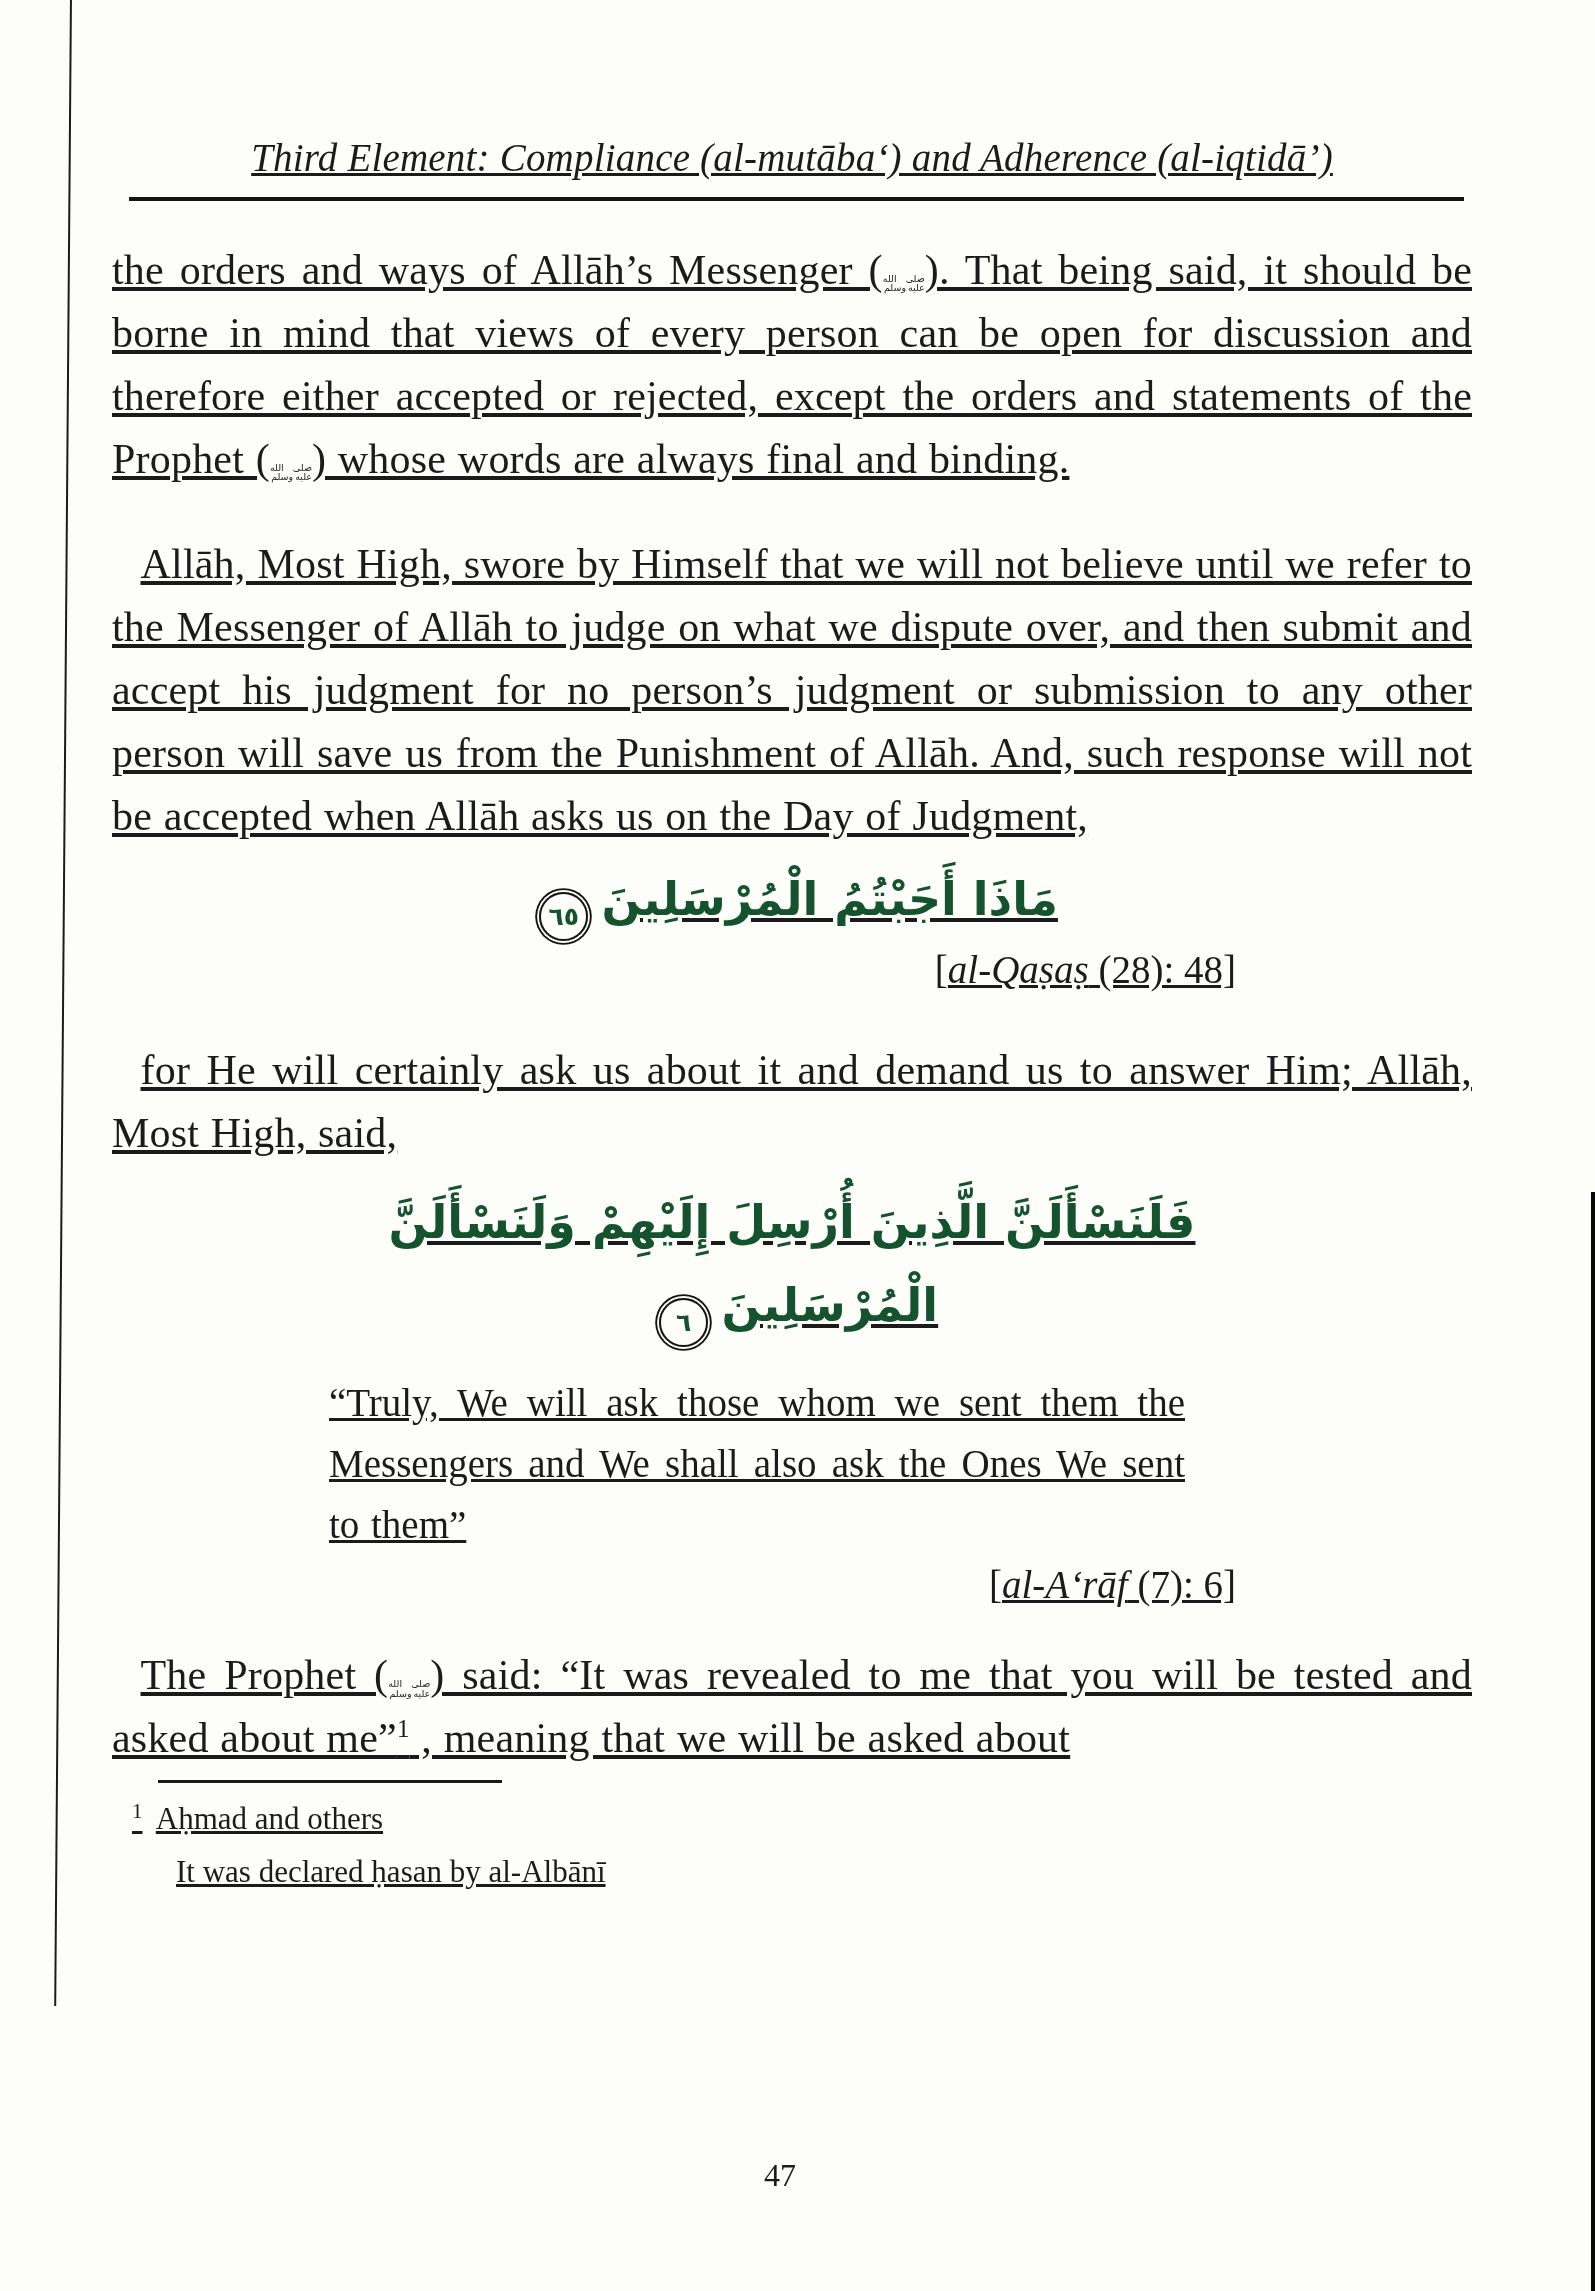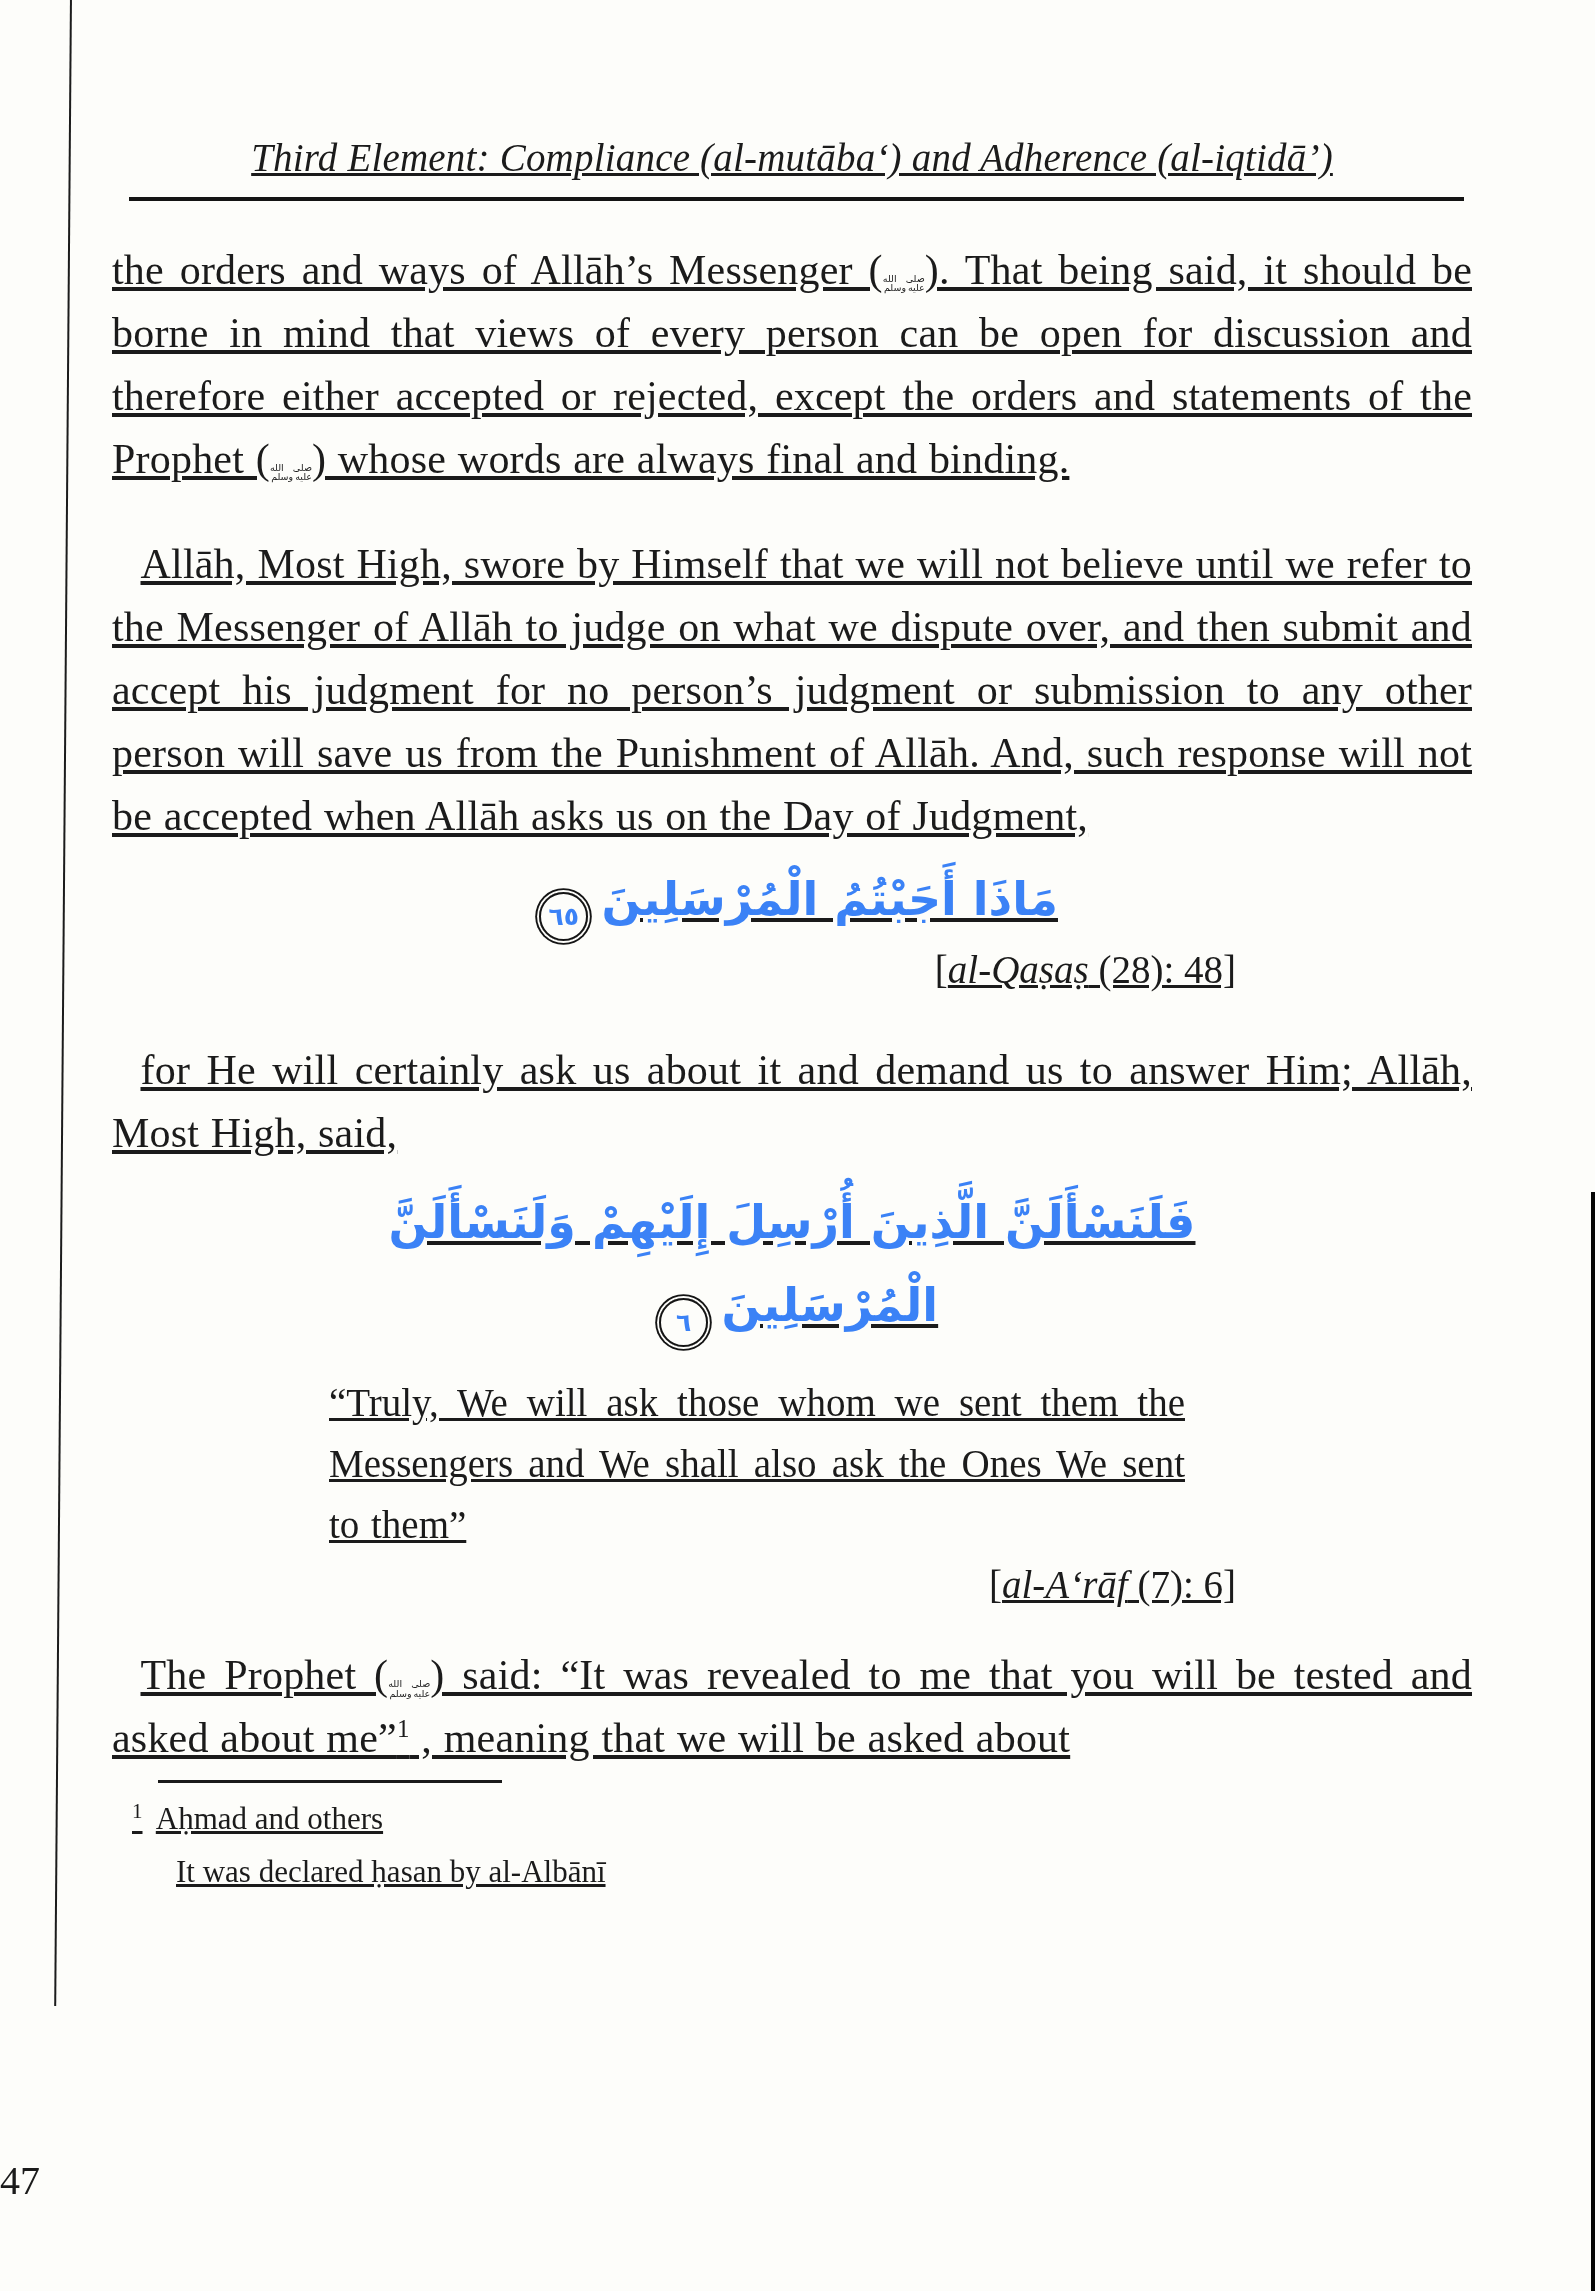--- a/index.html
+++ b/index.html
@@ -53,21 +53,21 @@
     font-family:"DejaVu Sans",sans-serif;
     font-size:9.5px; line-height:9.5px;
     vertical-align:-7.6px;
     direction:rtl; letter-spacing:0;
     word-spacing:-1px; text-indent:0;
   }
   .arabic-verse {
     direction:rtl;
     font-family:"DejaVu Sans",sans-serif;
     font-size:46px; line-height:76px;
-    text-align:center; color:#3b82f6;
+    text-align:center; color:#14532d;
     font-weight:bold;
   }
   .verse-1 { margin-top:13.3px; }
   .verse-2 { margin-top:19px; }
   .verse-2-l2 { line-height:91px; }
   .medallion {
     display:inline-flex; align-items:center; justify-content:center;
     width:49px; height:49px;
     border:2.9px solid #141414; border-radius:50%;
     box-shadow:0 0 0 1.9px #fdfdfa, 0 0 0 3.8px #141414;
@@ -104,22 +104,22 @@
     margin-top:9.5px; margin-left:20px;
     font-size:31px; line-height:53px;
   }
   .footnotes .fn-marker {
     font-size:21px; vertical-align:super; line-height:0;
     margin-right:13.3px;
   }
   .fn-line2 { margin-left:44px; }
   .page-number {
     position:absolute; left:0; top:2157px;
-    width:1560px; 
-    font-size:40px;
+    width:1560px; text-align:center;
+    font-size:32px;
   }
 </style>
 </head>
 <body>
 
 <div class="page">
 
   <div class="binding-line"></div>
   <div class="edge-bar"></div>
 

